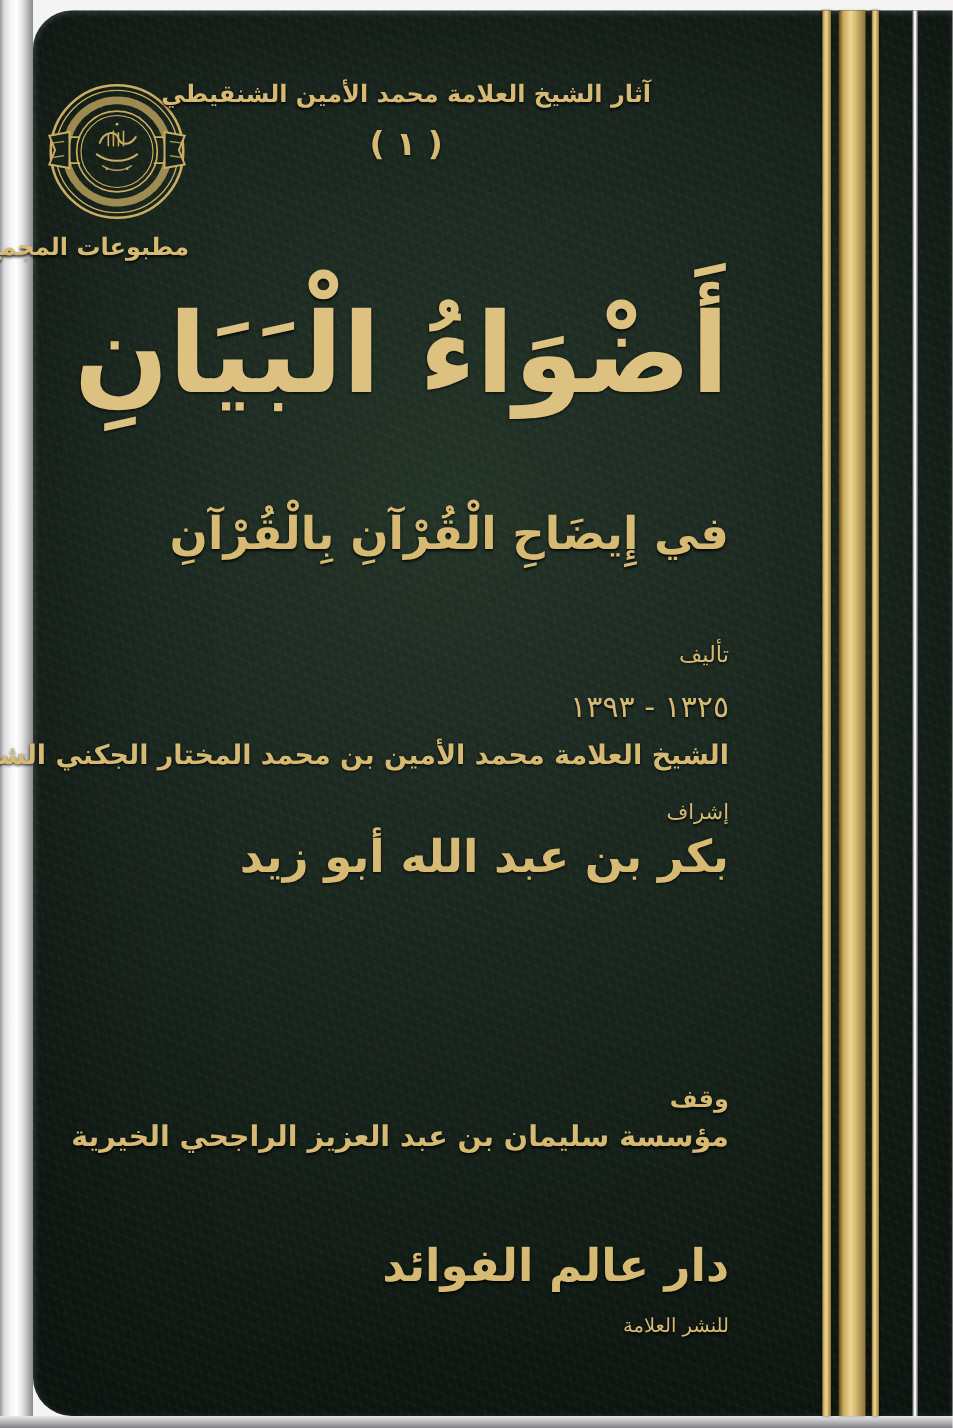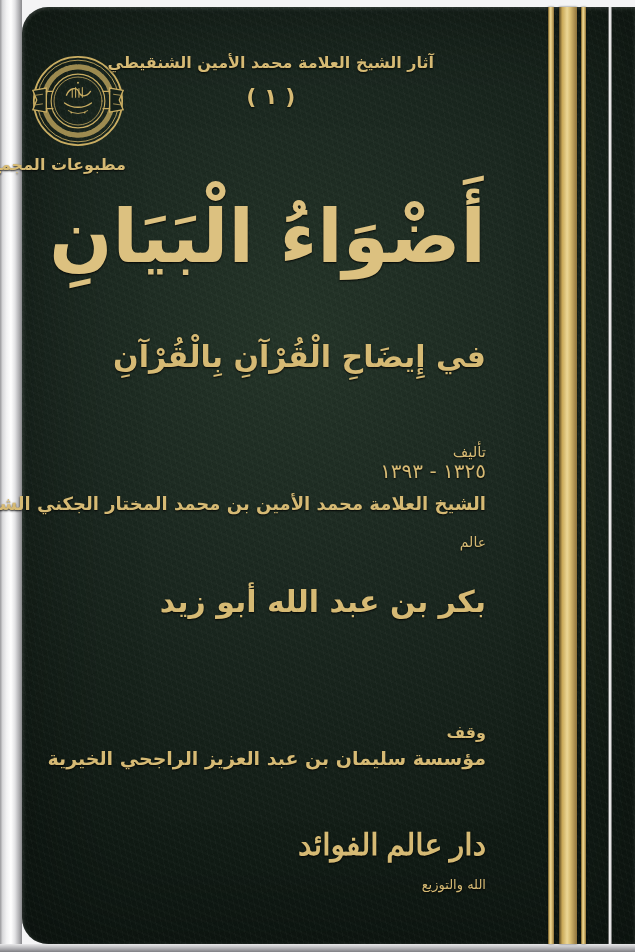--- a/index.html
+++ b/index.html
@@ -48,28 +48,28 @@
     background:linear-gradient(90deg,rgba(40,40,40,.7) 0%,#e9e9e9 35%,#ffffff 55%,rgba(90,90,90,.8) 100%);
   }
   .content{position:absolute;left:0;top:0;width:464px;height:100%;}
   .gold{color:#d6ba74;text-shadow:0 1px 2px rgba(0,0,0,.85);}
   .block{position:absolute;left:0;width:100%;text-align:right;white-space:nowrap;}
   .header-wrap{position:absolute;top:46px;right:52px;text-align:center;white-space:nowrap;}
   .series-title{font-size:16px;font-weight:bold;}
   .volume{font-size:22px;font-weight:bold;margin-top:12px;}
   .main-title{top:180px;font-size:74px;font-weight:bold;color:#dcc180;line-height:1.35;}
   .subtitle{top:332px;font-size:30px;font-weight:bold;}
-  .author-label{top:420px;font-size:15px;margin-top:16px;}
+  .author-label{top:420px;font-size:15px;}
   .author-name{top:441px;font-size:18px;font-weight:bold;margin-top:45px;}
   .author-dates{top:452px;font-size:20px;}
   .sup-label{top:527px;font-size:14px;}
-  .sup-name{top:547px;font-size:30px;font-weight:bold;margin-top:30px;}
+  .sup-name{top:547px;font-size:30px;font-weight:bold;}
   .waqf-label{top:716px;font-size:16px;font-weight:bold;}
   .waqf-found{top:740px;font-size:19px;font-weight:bold;}
-  .pub-name{top:820px;font-size:30px;font-weight:bold;font-family:Liberation Serif, serif;}
+  .pub-name{top:820px;font-size:30px;font-weight:bold;}
   .pub-sub{top:870px;font-size:13px;}
   .seal{position:absolute;left:8px;top:46px;width:96px;height:96px;}
   .seal-caption{position:absolute;left:8px;top:148px;width:96px;text-align:left;
     font-size:16px;font-weight:bold;white-space:nowrap;}
 </style>
 </head>
 <body>
 
 <div class="page-edges"></div>
 <div class="bottom-band"></div>
@@ -116,26 +116,26 @@
     <div class="block main-title gold">أَضْوَاءُ الْبَيَانِ</div>
 
     <div class="block subtitle gold">في إِيضَاحِ الْقُرْآنِ بِالْقُرْآنِ</div>
 
     <div class="block author-label gold">تأليف</div>
 
     <div class="block author-name gold">الشيخ العلامة محمد الأمين بن محمد المختار الجكني الشنقيطي</div>
 
     <div class="block author-dates gold">١٣٢٥ - ١٣٩٣</div>
 
-    <div class="block sup-label gold">عالم</div>
+    <div class="block sup-label gold">إشراف</div>
 
     <div class="block sup-name gold">بكر بن عبد الله أبو زيد</div>
 
     <div class="block waqf-found gold">مؤسسة سليمان بن عبد العزيز الراجحي الخيرية</div>
 
     <div class="block waqf-label gold">وقف</div>
 
     <div class="block pub-name gold">دار عالم الفوائد</div>
 
-    <div class="block pub-sub gold">الله والتوزيع</div>
+    <div class="block pub-sub gold">للنشر العلامة</div>
 
   </div>
 </div>
 
 </body></html>

